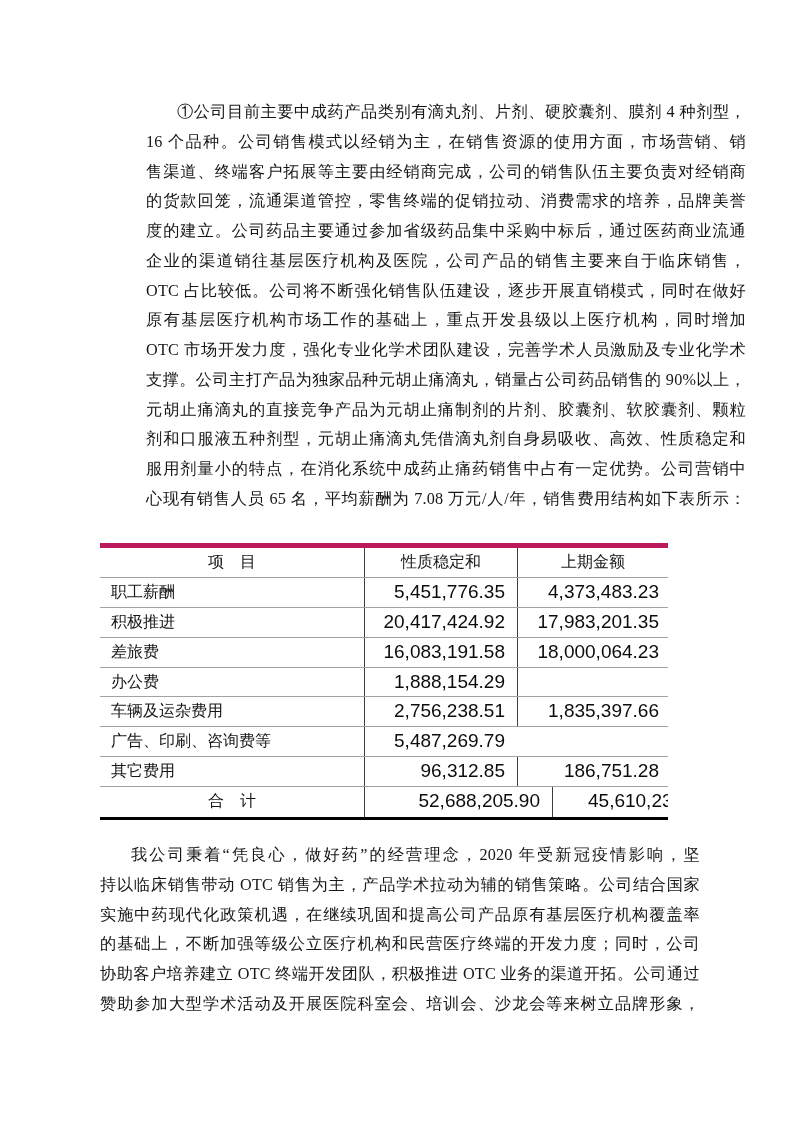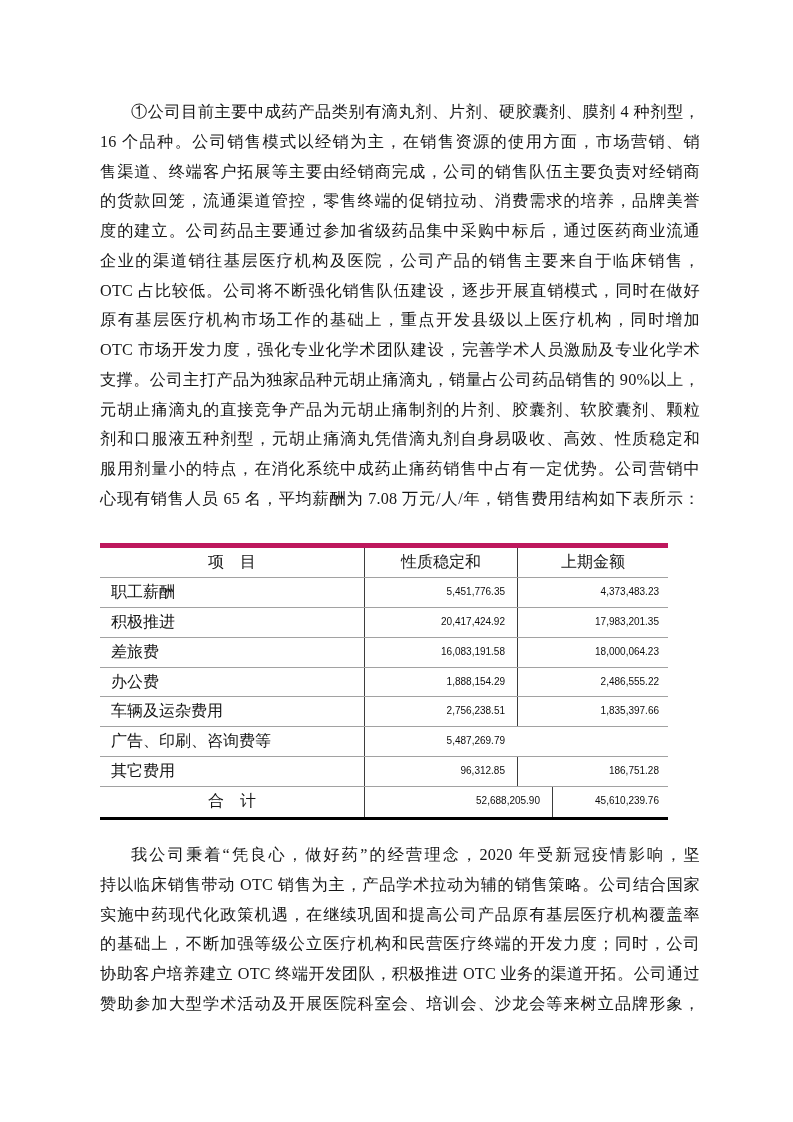--- a/index.html
+++ b/index.html
@@ -12,21 +12,21 @@
     margin: 0 auto;
     overflow: hidden;
     color: #161616;
     font-family: "Liberation Serif", "DejaVu Serif", serif;
   }
   .para {
     position: absolute;
     left: 100px;
     width: 600px;
   }
-  .para1 { top: 98px; }
+  .para1 { top: 98px; margin-left: 46px; }
   .para2 { top: 841px; }
   .pline {
     height: 29.75px;
     line-height: 29.75px;
     font-size: 16.2px;
     letter-spacing: 0.2px;
     white-space: nowrap;
     text-align: justify;
     text-align-last: justify;
     text-justify: distribute;
@@ -64,21 +64,21 @@
     text-align: right;
     padding-right: 12px;
   }
   .c3 {
     flex: 1;
     text-align: right;
     padding-right: 9px;
   }
   .num {
     font-family: "Liberation Sans", "DejaVu Sans", sans-serif;
-    font-size: 10px;
+    font-size: 19px;
     color: #0c0c0c;
   }
   .center { text-align: center; padding-left: 0; padding-right: 0; }
   .tr.no-div2 .c2 { border-right-color: transparent; }
 </style>
 </head>
 <body>
 
 <div class="page">
 
@@ -117,21 +117,20 @@
       <div class="td c3 num">17,983,201.35</div>
     </div>
     <div class="tr">
       <div class="td c1">差旅费</div>
       <div class="td c2 num">16,083,191.58</div>
       <div class="td c3 num">18,000,064.23</div>
     </div>
     <div class="tr">
       <div class="td c1">办公费</div>
       <div class="td c2 num">1,888,154.29</div>
-      <div class="td c3 num">2,486,555.22</div>
     </div>
     <div class="tr">
       <div class="td c1">车辆及运杂费用</div>
       <div class="td c2 num">2,756,238.51</div>
       <div class="td c3 num">1,835,397.66</div>
     </div>
     <div class="tr no-div2">
       <div class="td c1">广告、印刷、咨询费等</div>
       <div class="td c2 num">5,487,269.79</div>
       <div class="td c3 num"></div>

